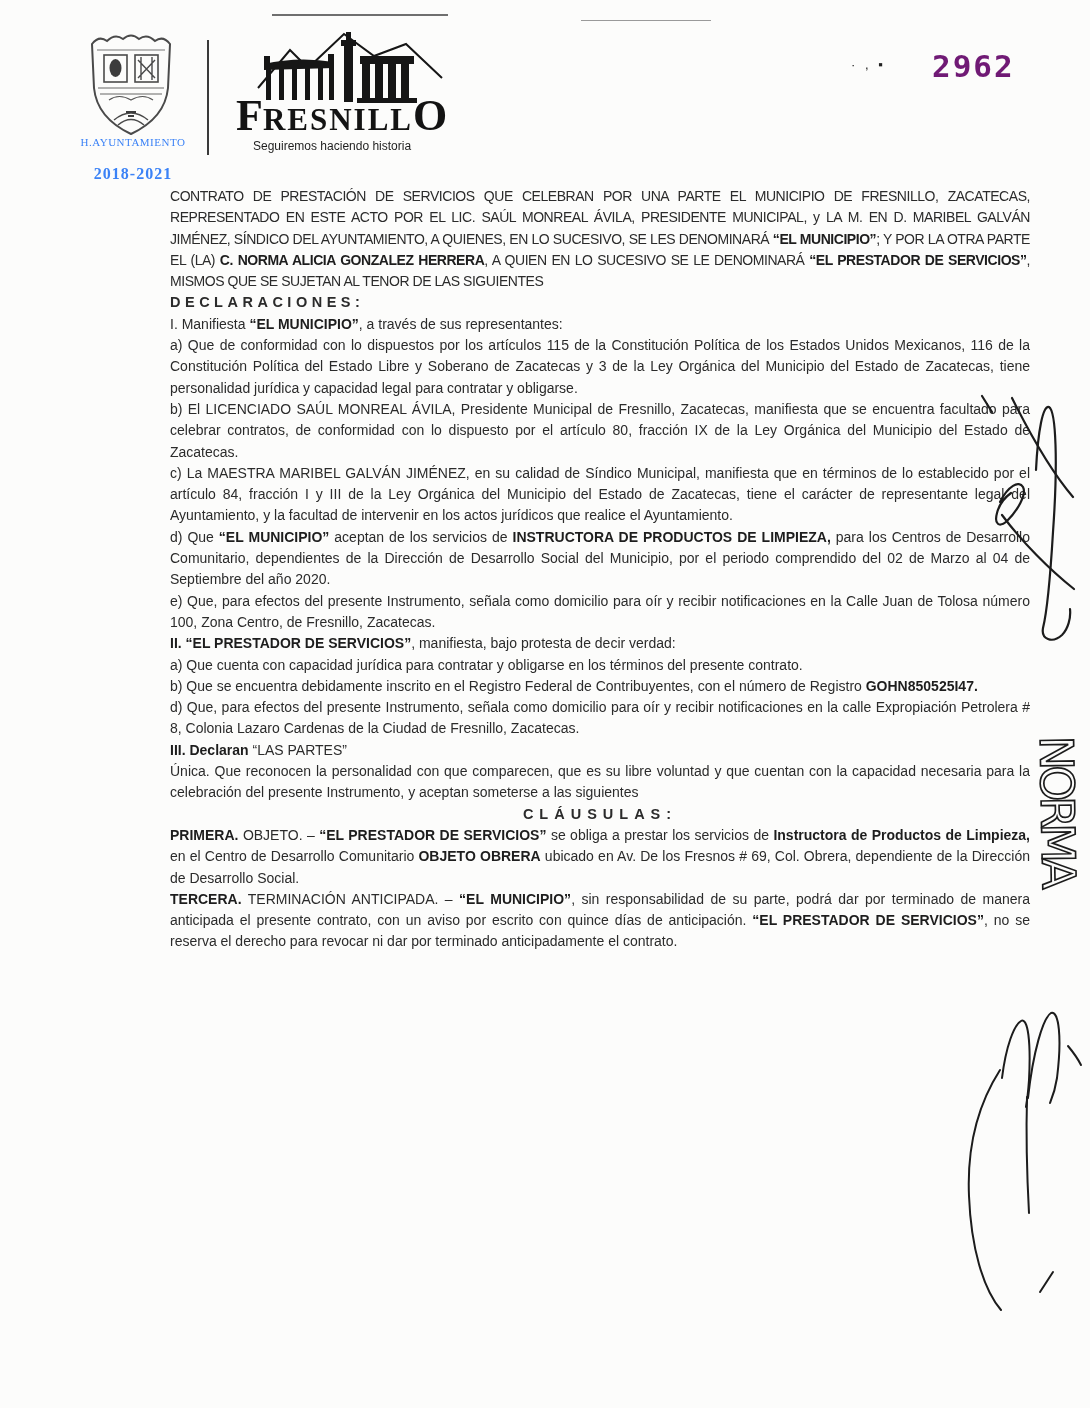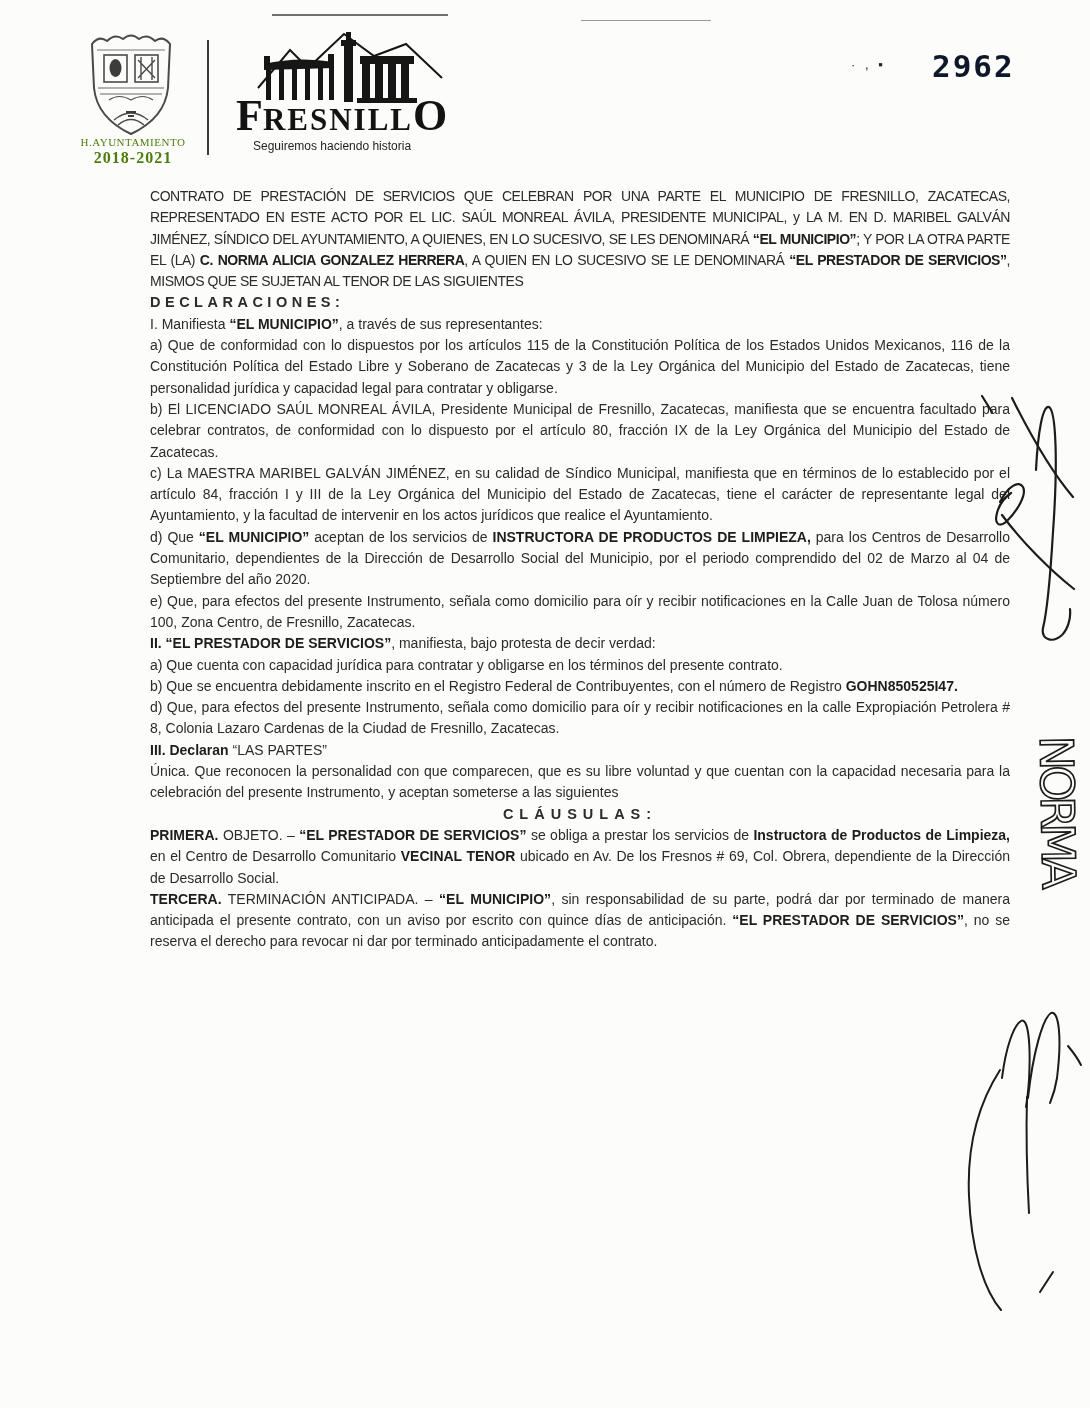--- a/index.html
+++ b/index.html
@@ -7,35 +7,35 @@
     position:relative;width:1090px;height:1408px;margin:0 auto;
     background:#fcfcfb;color:#2b2b2b;overflow:hidden;
     font-family:"Liberation Sans",sans-serif;
   }
   
   .scanline{position:absolute;background:#8a8a8a;}
   .scanline.a{left:272px;top:14px;width:176px;height:2px;background:#6f6f6f;}
   .scanline.b{left:581px;top:20px;width:130px;height:1px;background:#9a9a9a;}
   .seal{position:absolute;left:84px;top:28px;width:94px;height:110px;}
   .seal-caption{position:absolute;left:58px;top:136px;width:150px;text-align:center;
-    font-family:"Liberation Serif",serif;color:#4d7c0f;}
+    font-family:"Liberation Serif",serif;color:#3b82f6;}
   .seal-caption .l1{font-size:11px;letter-spacing:.5px;}
-  .seal-caption .l2{font-size:16px;font-weight:bold;letter-spacing:1px;margin-top:1px;}
+  .seal-caption .l2{font-size:16px;font-weight:bold;letter-spacing:1px;margin-top:17px;}
   .hdr-divider{position:absolute;left:207px;top:40px;width:2px;height:115px;background:#3a3a3a;}
   .monument{position:absolute;left:256px;top:30px;width:190px;height:76px;}
   .brand{position:absolute;left:236px;top:94px;width:240px;
     font-family:"Liberation Serif",serif;color:#131313;display:flex;align-items:baseline;}
   .brand .big{font-size:44px;line-height:44px;font-weight:600;}
   .brand .mid{font-size:31px;line-height:31px;font-weight:600;letter-spacing:2px;}
   .tagline{position:absolute;left:253px;top:139px;font-size:12px;color:#1e1e1e;}
   .folio-marks{position:absolute;left:851px;top:57px;font-size:13px;color:#222;letter-spacing:3px;}
   .folio-number{position:absolute;left:932px;top:48px;font-family:"DejaVu Sans Mono",monospace;
-    font-size:31px;font-weight:bold;letter-spacing:2px;color:#0f172a;}
+    font-size:31px;font-weight:bold;letter-spacing:2px;color:#701a75;}
   
-  .body-text{position:absolute;left:150px;top:186px;width:860px;font-size:14px;line-height:21.3px;}
+  .body-text{position:absolute;left:170px;top:186px;width:860px;font-size:14px;line-height:21.3px;}
   .body-text p{margin:0;text-align:justify;}
   .intro{margin-left:16px;margin-right:34px;letter-spacing:-0.45px;}
   .h-decl{margin-top:19px;margin-left:16px;font-weight:bold;letter-spacing:4.5px;font-size:14.5px;text-align:right;}
   .sec-head{margin-top:16px;text-align:left !important;}
   .ind{margin-left:74px;margin-right:2px;margin-top:15px;}
   .mt{margin-top:15px;}
   .h-claus{margin-top:18px;margin-bottom:16px;text-align:center !important;
     font-weight:bold;letter-spacing:6px;font-size:14.5px;}
   b{font-weight:bold;color:#1d1d1d;}
   
@@ -114,21 +114,21 @@
     <p class="sec-head"><b>II. “EL PRESTADOR DE SERVICIOS”</b><span>, manifiesta, bajo protesta de decir verdad:</span></p>
     <p class="ind"><span>a) Que cuenta con capacidad jurídica para contratar y obligarse en los términos del presente contrato.</span></p>
     <p class="ind"><span>b) Que se encuentra debidamente inscrito en el Registro Federal de Contribuyentes, con el número de Registro </span><b>GOHN850525I47.</b></p>
     <p class="ind"><span>d) Que, para efectos del presente Instrumento, señala como domicilio para oír y recibir notificaciones en la calle Expropiación Petrolera # 8, Colonia Lazaro Cardenas de la Ciudad de Fresnillo, Zacatecas.</span></p>
 
     <p class="sec-head"><b>III. Declaran </b><span>“LAS PARTES”</span></p>
     <p class="ind"><span>Única. Que reconocen la personalidad con que comparecen, que es su libre voluntad y que cuentan con la capacidad necesaria para la celebración del presente Instrumento, y aceptan someterse a las siguientes</span></p>
 
     <p class="h-claus">CLÁUSULAS:</p>
 
-    <p class="mt"><b>PRIMERA.</b><span> OBJETO. – </span><b>“EL PRESTADOR DE SERVICIOS”</b><span> se obliga a prestar los servicios de </span><b>Instructora de Productos de Limpieza,</b><span> en el Centro de Desarrollo Comunitario </span><b>VECINAL TENOR</b><span> ubicado en Av. De los Fresnos # 69, Col. Obrera, dependiente de la Dirección de Desarrollo Social.</span></p>
+    <p class="mt"><b>PRIMERA.</b><span> OBJETO. – </span><b>“EL PRESTADOR DE SERVICIOS”</b><span> se obliga a prestar los servicios de </span><b>Instructora de Productos de Limpieza,</b><span> en el Centro de Desarrollo Comunitario </span><b>OBJETO OBRERA</b><span> ubicado en Av. De los Fresnos # 69, Col. Obrera, dependiente de la Dirección de Desarrollo Social.</span></p>
     <p class="mt"><b>TERCERA.</b><span> TERMINACIÓN ANTICIPADA. – </span><b>“EL MUNICIPIO”</b><span>, sin responsabilidad de su parte, podrá dar por terminado de manera anticipada el presente contrato, con un aviso por escrito con quince días de anticipación. </span><b>“EL PRESTADOR DE SERVICIOS”</b><span>, no se reserva el derecho para revocar ni dar por terminado anticipadamente el contrato.</span></p>
   </div>
 
   <svg class="ink" width="1090" height="1408" viewBox="0 0 1090 1408">
     <g fill="none" stroke="#1c1c1c" stroke-width="2.2" stroke-linecap="round">
       <path d="M982,396 L992,412"></path>
       <path d="M1012,398 C1024,422 1048,468 1073,497"></path>
       <path d="M1036,470 C1038,430 1043,405 1049,407 C1056,411 1058,462 1053,532 C1050,582 1046,616 1043,628 C1041,639 1052,644 1062,635 C1068,629 1071,618 1070,609"></path>
       <path d="M1000,502 C1008,486 1019,480 1023,487 C1027,495 1017,511 1007,521 C999,528 994,524 997,513 C999,505 1004,498 1011,493"></path>
       <path d="M1002,515 C1022,542 1050,570 1074,589"></path>

